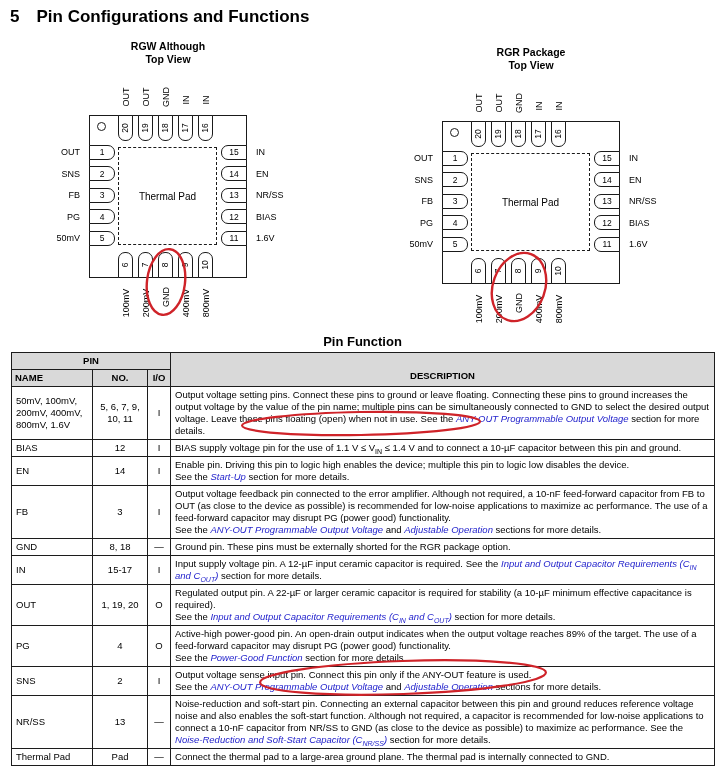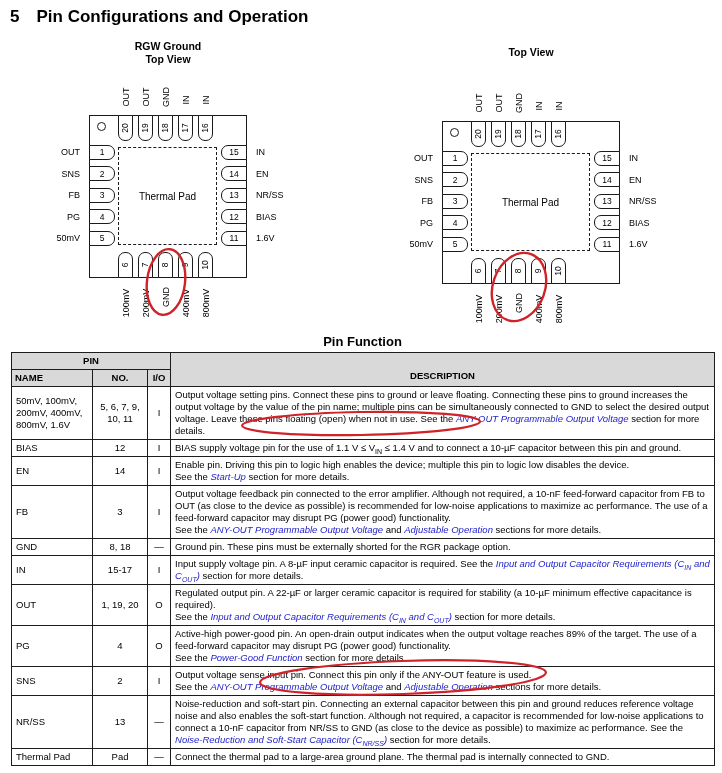--- a/index.html
+++ b/index.html
@@ -45,26 +45,26 @@
   sub{font-size:7px;line-height:0;}
   
   .page-anno{position:absolute;left:0;top:0;pointer-events:none;z-index:5;}
   .cell-anno{position:absolute;pointer-events:none;overflow:visible;z-index:5;}
 </style>
 </head>
 <body>
 
 <div class="doc-heading">
   <span>5</span>
-  <span>Pin Configurations and Operation</span>
+  <span>Pin Configurations and Functions</span>
 </div>
 
 <div class="pkg" id="pkg0" style="left:28px;top:40px;">
   <div class="pkg-titles" id="pkg0-titles" style="left: 0px;">
-    <div>RGW Ground</div>
+    <div>RGW Although</div>
     <div>Top View</div>
   </div>
   <div class="pkg-canvas" id="pkg0-canvas">
       <div class="pkg-body" style="left: 61px; top: 75px; width: 158px; height: 163px;"></div>
       <div class="tpad" style="left: 90px; top: 107px; width: 99px; height: 98px;">
         <div>Thermal Pad</div>
       </div>
       <div class="pin1dot" style="left: 69px; top: 82px;"></div>
       <div class="pinbox v" style="left: 89.5px; top: 75px; width: 15px; height: 26px; border-radius: 0px 0px 7px 7px;">
         <span>20</span>
@@ -144,20 +144,21 @@
       <div class="pinlabel" style="left: 228px; top: 170.5px;">BIAS</div>
       <div class="pinbox h" style="left: 193px; top: 190.5px; width: 26px; height: 15px; border-radius: 7px 0px 0px 7px;">
         <span>11</span>
       </div>
       <div class="pinlabel" style="left: 228px; top: 192px;">1.6V</div>
     </div>
 </div>
 
 <div class="pkg" id="pkg1" style="left:381px;top:46px;">
   <div class="pkg-titles" id="pkg1-titles" style="left: 10px;">
+    <div>RGR Package</div>
     <div>Top View</div>
   </div>
   <div class="pkg-canvas" id="pkg1-canvas">
       <div class="pkg-body" style="left: 61px; top: 75px; width: 178px; height: 163px;"></div>
       <div class="tpad" style="left: 90px; top: 107px; width: 119px; height: 98px;">
         <div>Thermal Pad</div>
       </div>
       <div class="pin1dot" style="left: 69px; top: 82px;"></div>
       <div class="pinbox v" style="left: 89.5px; top: 75px; width: 15px; height: 26px; border-radius: 0px 0px 7px 7px;">
         <span>20</span>
@@ -292,21 +293,21 @@
       <tr>
         <td class="c-name">GND</td>
         <td class="c-no">8, 18</td>
         <td class="c-io">—</td>
         <td class="c-desc"><span>Ground pin. These pins must be externally shorted for the RGR package option.</span></td>
       </tr>
       <tr>
         <td class="c-name">IN</td>
         <td class="c-no">15-17</td>
         <td class="c-io">I</td>
-        <td class="c-desc"><span>Input supply voltage pin. A 8-µF input ceramic capacitor is required. See the </span><span class="link">Input and Output Capacitor Requirements (C</span><sub class="link">IN</sub><span class="link"> and C</span><sub class="link">OUT</sub><span class="link">)</span><span> section for more details.</span></td>
+        <td class="c-desc"><span>Input supply voltage pin. A 12-µF input ceramic capacitor is required. See the </span><span class="link">Input and Output Capacitor Requirements (C</span><sub class="link">IN</sub><span class="link"> and C</span><sub class="link">OUT</sub><span class="link">)</span><span> section for more details.</span></td>
       </tr>
       <tr>
         <td class="c-name">OUT</td>
         <td class="c-no">1, 19, 20</td>
         <td class="c-io">O</td>
         <td class="c-desc"><span>Regulated output pin. A 22-µF or larger ceramic capacitor is required for stability (a 10-µF minimum effective capacitance is required).</span><br><span>See the </span><span class="link">Input and Output Capacitor Requirements (C</span><sub class="link">IN</sub><span class="link"> and C</span><sub class="link">OUT</sub><span class="link">)</span><span> section for more details.</span></td>
       </tr>
       <tr>
         <td class="c-name">PG</td>
         <td class="c-no">4</td>

